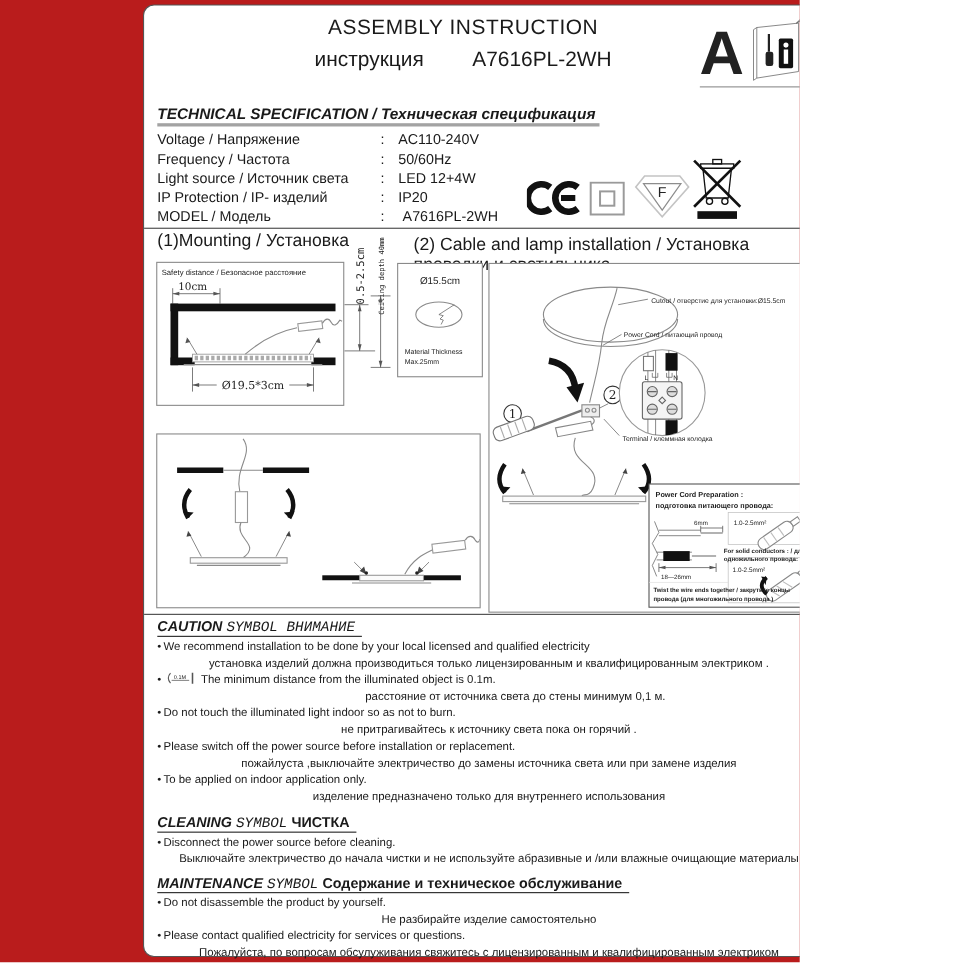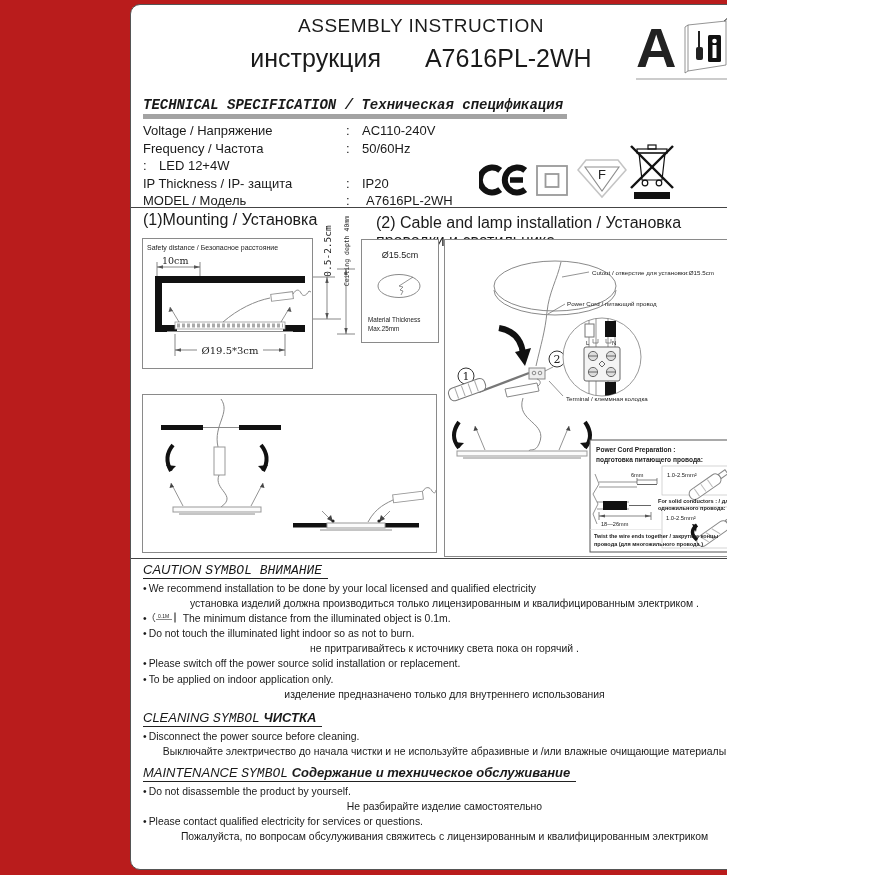--- a/index.html
+++ b/index.html
@@ -4,36 +4,36 @@
 <style>
   html,body{margin:0;padding:0;background:#fff;}
   .canvas{position:relative;width:727px;height:875px;background:#b91c1c;overflow:hidden;
           font-family:"Liberation Sans",sans-serif;color:#1a1a1a;}
   .page{position:absolute;left:130px;top:4px;width:617px;height:864px;
         border:1.5px solid #555;border-radius:10px;background:#fff;}
   .abs{position:absolute;}
   .box{position:absolute;border:1px solid #8a8a8a;background:#fff;}
   .titles{position:absolute;left:90px;top:10px;width:400px;text-align:center;}
   .t1{font-size:19px;letter-spacing:.5px;}
-  .t2{font-size:25px;margin-top:7px;display:flex;justify-content:center;gap:44px;}
+  .t2{font-size:19px;margin-top:7px;display:flex;justify-content:center;gap:44px;}
   .spec{position:absolute;left:12px;top:90px;}
   .spec-head{font-size:14px;font-weight:bold;font-style:italic;display:inline-block;
-             border-bottom:5px solid #a3a3a3;padding:0 4px 1px 0;font-family:Liberation Mono, monospace;}
+             border-bottom:3px solid #a3a3a3;padding:0 4px 1px 0;}
   .spec-rows{margin-top:3px;}
   .spec-row{display:flex;font-size:13px;line-height:17.5px;}
   .spec-label{width:203px;}
   .spec-colon{width:16px;}
   .sec-label{position:absolute;font-size:16px;}
   .divider{position:absolute;left:0;right:0;border-top:1px solid #444;}
   .notes{position:absolute;left:12px;top:557px;width:596px;font-size:10.4px;line-height:15.1px;}
   .sec-head{font-size:13px;display:inline-block;border-bottom:1px solid #222;
             padding-right:6px;line-height:15px;margin-bottom:2px;}
-  .hw1{font-weight:normal;font-style:italic;}
+  .hw1{font-weight:bold;font-style:italic;}
   .hw2{font-style:italic;font-family:Liberation Mono, monospace;}
-  .hw3{font-weight:bold;font-style:italic;text-align:right;}
+  .hw3{font-weight:bold;text-align:right;}
   .b-en::before{content:"•";margin-right:2px;}
   .b-ru{padding-left:7px;text-align:center;}
   .b-ru2{padding-left:55px;}
   .gap8{height:8px;} .gap6{height:6px;}
   svg text{font-family:"Liberation Sans",sans-serif;fill:#222;}
   .serif{font-family:"DejaVu Serif",serif;}
   .mono{font-family:"DejaVu Sans Mono",monospace;}
   .sk{stroke:#8a8a8a;fill:none;stroke-width:1;}
   .skt{stroke:#666;fill:none;stroke-width:.7;}
   .dim{stroke:#555;fill:none;stroke-width:.7;}
@@ -82,25 +82,26 @@
           <span class="spec-label">Voltage / Напряжение</span>
           <span class="spec-colon">:</span>
           <span class="spec-value">AC110-240V</span>
         </div>
         <div class="spec-row">
           <span class="spec-label">Frequency / Частота</span>
           <span class="spec-colon">:</span>
           <span class="spec-value">50/60Hz</span>
         </div>
         <div class="spec-row">
+          <span class="spec-label">Light source / Источник света</span>
           <span class="spec-colon">:</span>
           <span class="spec-value">LED 12+4W</span>
         </div>
         <div class="spec-row">
-          <span class="spec-label">IP Thickness / IP- защита</span>
+          <span class="spec-label">IP Protection / IP- изделий</span>
           <span class="spec-colon">:</span>
           <span class="spec-value">IP20</span>
         </div>
         <div class="spec-row">
           <span class="spec-label">MODEL / Модель</span>
           <span class="spec-colon">:</span>
           <span class="spec-value" style="padding-left:4px">A7616PL-2WH</span>
         </div>
       </div>
     </div>
@@ -420,23 +421,25 @@
         <span class="hw2">SYMBOL ВНИМАНИЕ</span>
       </div>
       <div class="b-en"><span>We recommend installation to be done by your local licensed and qualified electricity</span></div>
       <div class="b-ru">установка изделий должна производиться только  лицензированным и квалифицированным электриком  .</div>
       <div class="b-en"><svg class="mini-icon" width="30" height="11" viewBox="0 0 30 11">
             <path d="M5,1 Q1,5.5 5,10" fill="none" stroke="#555" stroke-width="1"></path>
             <line x1="6" y1="7.5" x2="22" y2="7.5" stroke="#555" stroke-width=".7"></line>
             <text x="8" y="6" font-size="5" fill="#555">0.1M</text>
             <line x1="25" y1="0.5" x2="25" y2="10.5" stroke="#555" stroke-width="1.4"></line>
           </svg><span>The minimum distance from the illuminated object is 0.1m.</span></div>
+      <div class="b-ru b-ru2">расстояние от источника света до стены минимум  0,1 м.</div>
       <div class="b-en"><span>Do not touch the illuminated light indoor so as not to burn.</span></div>
       <div class="b-ru">не притрагивайтесь к источнику света пока он горячий .</div>
-      <div class="b-en"><span>Please switch off the power source solid installation or replacement.</span></div>
+      <div class="b-en"><span>Please switch off the power source before installation or replacement.</span></div>
+      <div class="b-ru">пожайлуста ,выключайте электричество до замены источника света или при замене изделия</div>
       <div class="b-en"><span>To be applied on indoor application only.</span></div>
       <div class="b-ru">изделение предназначено только для внутреннего использования</div>
 
       <div class="gap8"></div>
       <div class="sec-head">
         <span class="hw1">CLEANING</span>
         <span class="hw2">SYMBOL</span>
         <span class="hw3">ЧИСТКА</span>
       </div>
       <div class="b-en"><span>Disconnect the power source before cleaning.</span></div>

